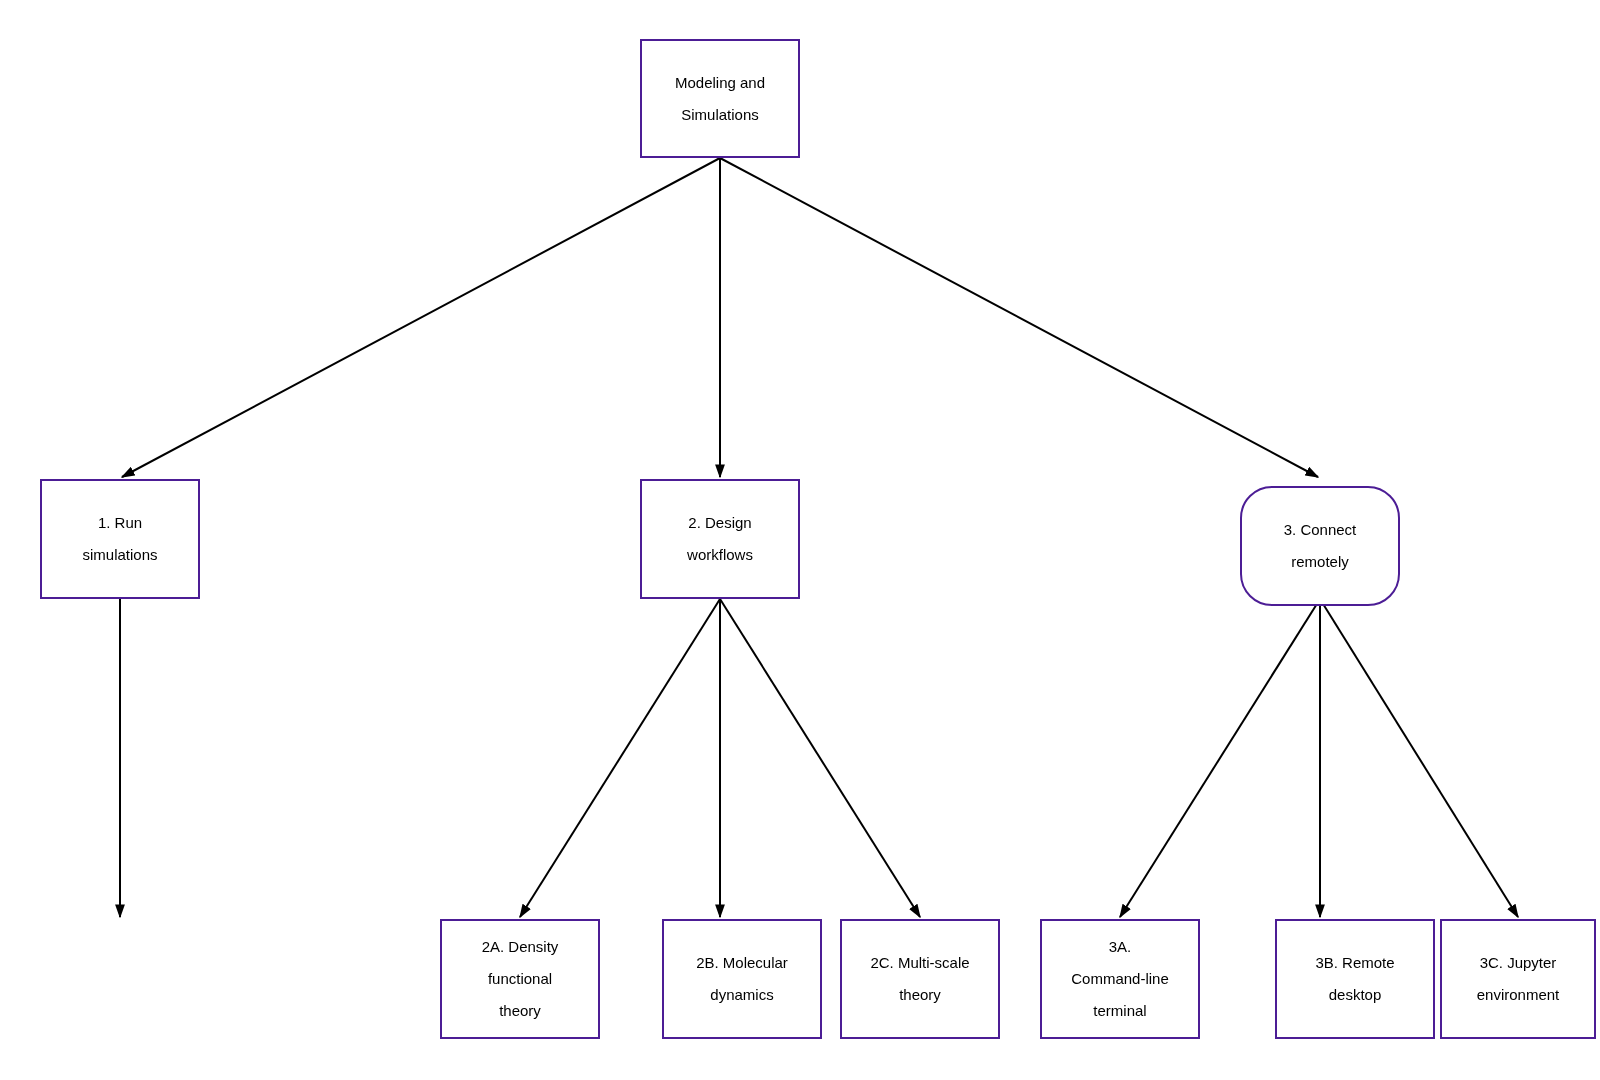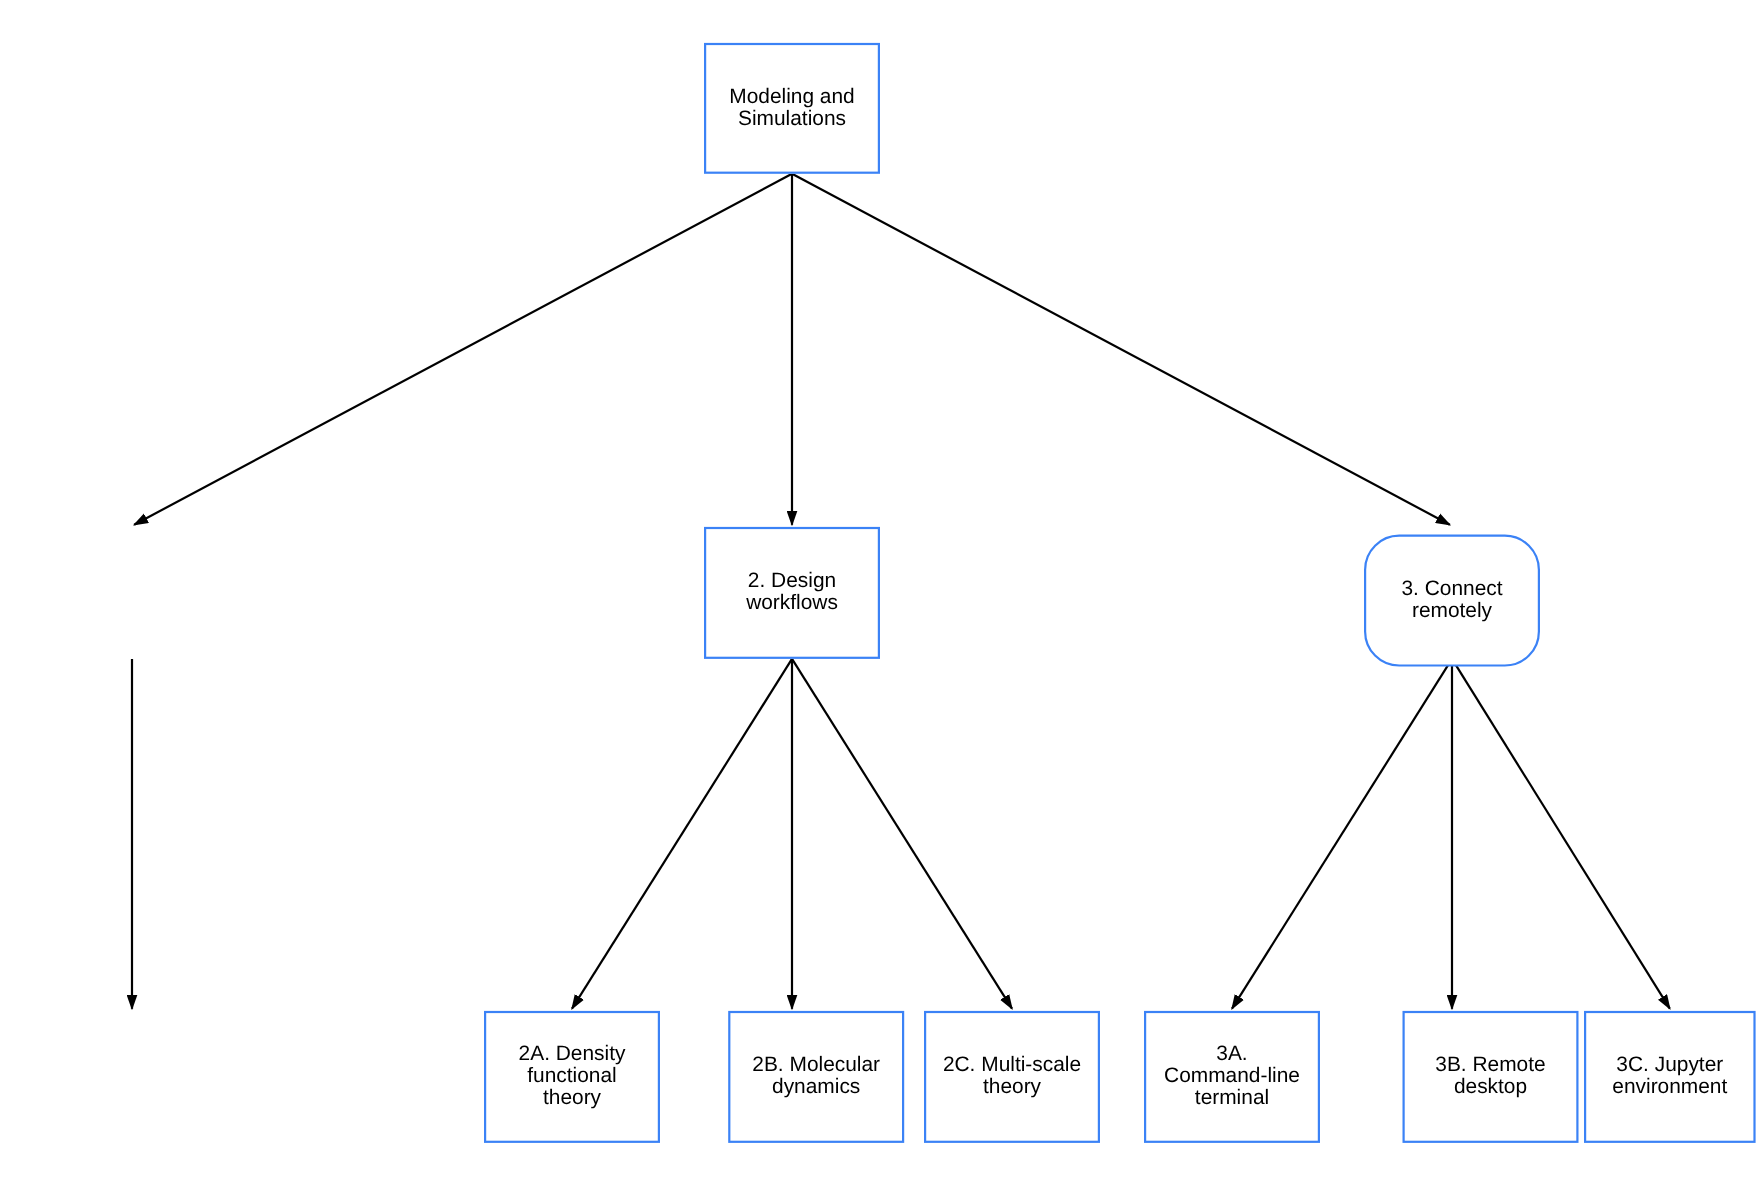--- a/index.html
+++ b/index.html
@@ -25,28 +25,28 @@
   }
   .edges line {
     stroke: #000000;
     stroke-width: 2;
   }
   .node {
     position: absolute;
     width: 160px;
     height: 120px;
     box-sizing: border-box;
-    border: 2px solid #3b82f6;
+    border: 2px solid #4c1d95;
     background: #ffffff;
     display: flex;
     align-items: center;
     justify-content: center;
     text-align: center;
-    font-size: 19px;
-    line-height: 20px;
+    font-size: 15px;
+    line-height: 32px;
     white-space: pre-line;
   }
   #node-root { left: 640px; top: 39px;  height: 119px; }
   #node-1    { left: 40px;   top: 479px; }
   #node-2    { left: 640px;  top: 479px; }
   #node-3    { left: 1240px; top: 486px; border-radius: 32px; }
   #node-1a   { left: 40px;   top: 919px; }
   #node-2a   { left: 440px;  top: 919px; }
   #node-2b   { left: 640px;  top: 919px; margin-left: 22px; }
   #node-2c   { left: 840px;  top: 919px; }
@@ -75,20 +75,24 @@
     <line x1="1320" y1="599" x2="1120" y2="917" marker-end="url(#arrow)"></line>
     <line x1="1320" y1="599" x2="1320" y2="917" marker-end="url(#arrow)"></line>
     <line x1="1320" y1="599" x2="1518" y2="917" marker-end="url(#arrow)"></line>
   </svg>
 
   <div class="node" id="node-root">
     <span>Modeling and
 Simulations</span>
   </div>
 
+  <div class="node" id="node-1">
+    <span>1. Run
+simulations</span>
+  </div>
 
   <div class="node" id="node-2">
     <span>2. Design
 workflows</span>
   </div>
 
   <div class="node" id="node-3">
     <span>3. Connect
 remotely</span>
   </div>

